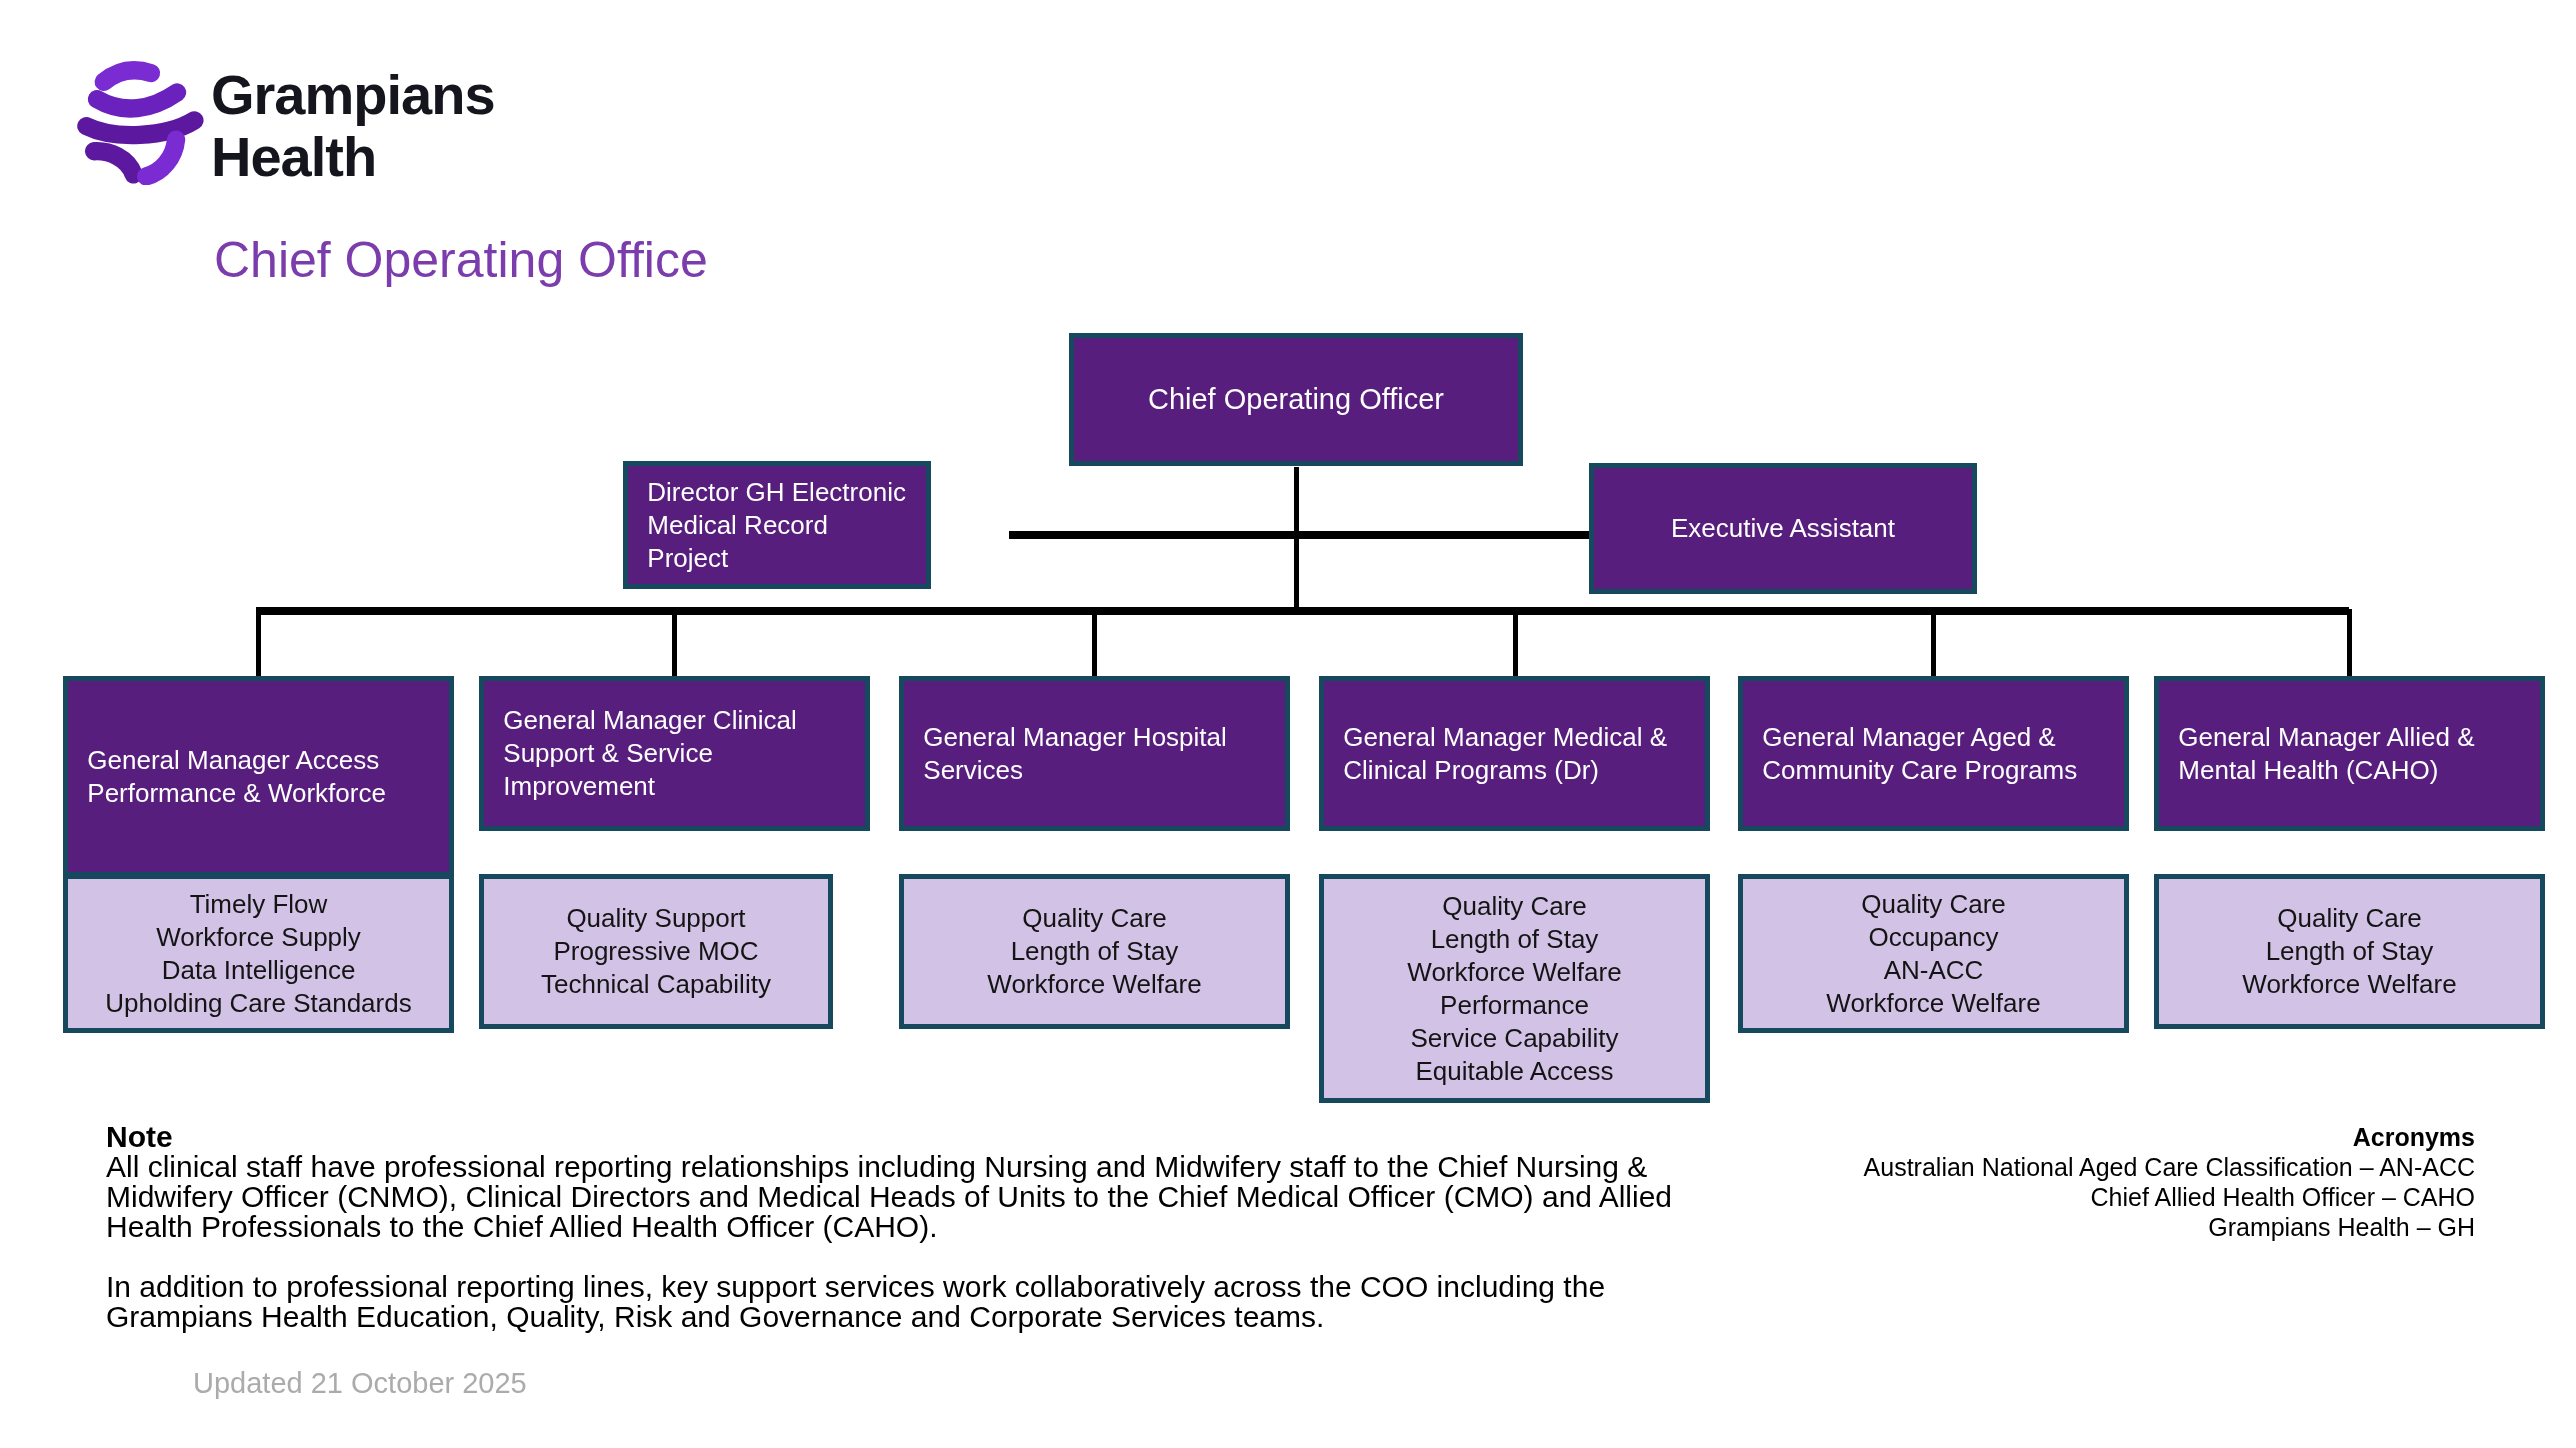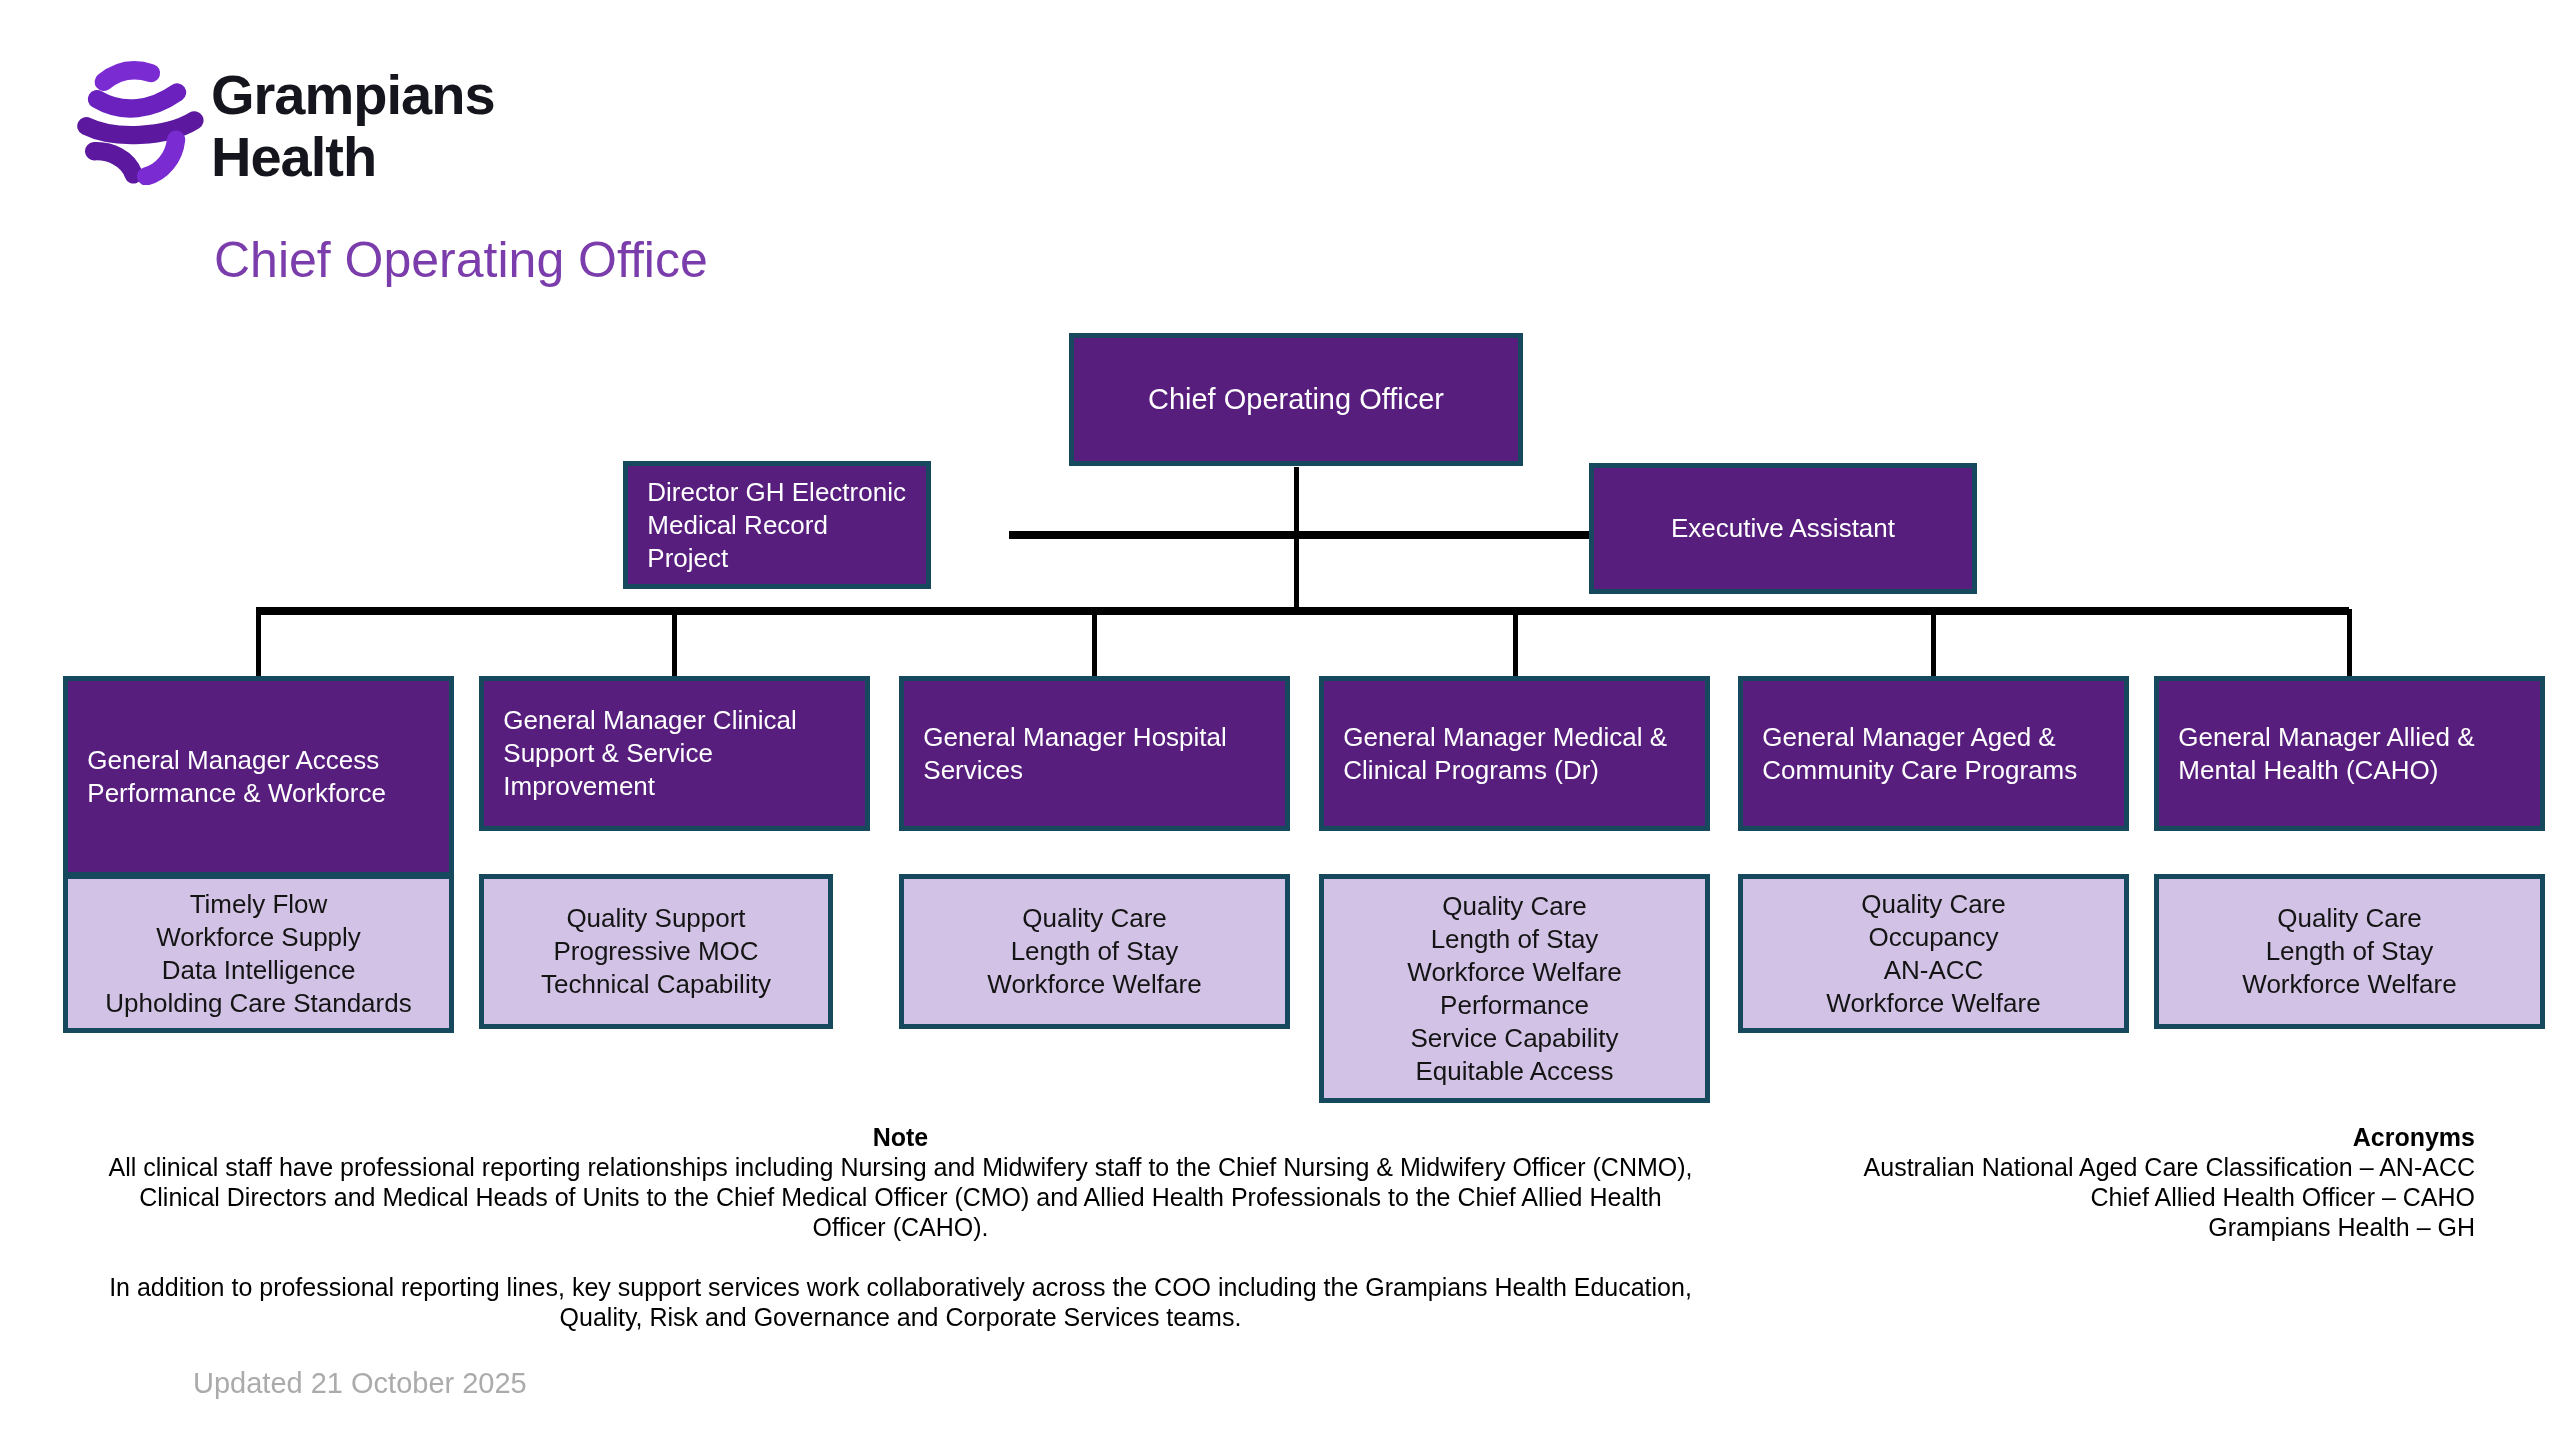--- a/index.html
+++ b/index.html
@@ -57,21 +57,21 @@
   .d1 { left:256px;  top:609px; width:4.8px; height:70px; }
   .d2 { left:672px;  top:609px; width:4.8px; height:70px; }
   .d3 { left:1092px; top:609px; width:4.8px; height:70px; }
   .d4 { left:1513px; top:609px; width:4.8px; height:70px; }
   .d5 { left:1931px; top:609px; width:4.8px; height:70px; }
   .d6 { left:2347px; top:609px; width:4.8px; height:70px; }
 
   
   .note {
     position:absolute; left:106px; top:1122px; width:1589px;
-    font-size:25px; line-height:30px; color:#000000;text-align:center;
+    font-size:30px; line-height:30px; color:#000000;
   }
   .note .heading { font-weight:700; }
   .note .para1 { margin-top:0px; }
   .note .para2 { margin-top:30px; }
 
   .acronyms {
     position:absolute; right:101px; top:1122px; width:792px;
     font-size:25px; line-height:30px; color:#000000; text-align:right;
   }
   .acronyms .heading { font-weight:700; }

